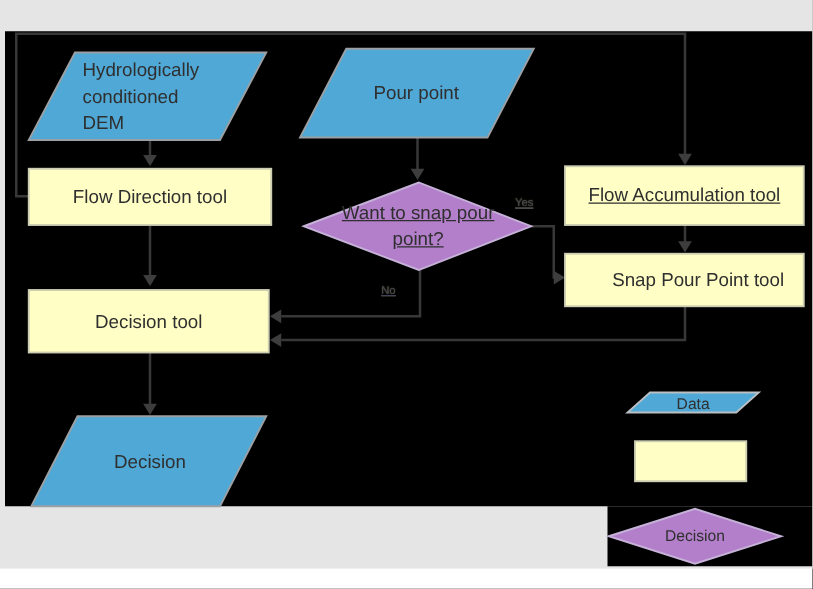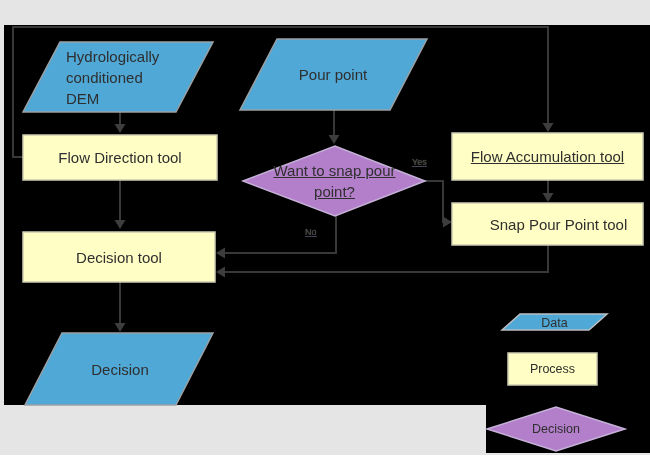--- a/index.html
+++ b/index.html
@@ -94,16 +94,15 @@
   <div class="node-label" style="left:452px;top:203px;width:191px;height:42px;padding-left:11px;">Snap Pour Point tool</div>
 
   <div class="node-label" style="left:23px;top:232px;width:192px;height:50px;">Decision tool</div>
 
   <div class="node-label" style="left:50px;top:333px;width:140px;height:72px;">Decision</div>
 
   <div class="edge-label" style="left:412px;top:157px;">Yes</div>
   <div class="edge-label" style="left:305px;top:227px;">No</div>
 
   <div class="legend-label" style="left:502px;top:302px;width:105px;height:17px;margin-top:12px;">Data</div>
-  <div class="legend-label" style="left:508px;top:353px;width:89px;height:32px;">Process</div>
   <div class="legend-label" style="left:487px;top:407px;width:138px;height:44px;text-align:center;">Decision</div>
 
 </div>
 
 </body></html>

